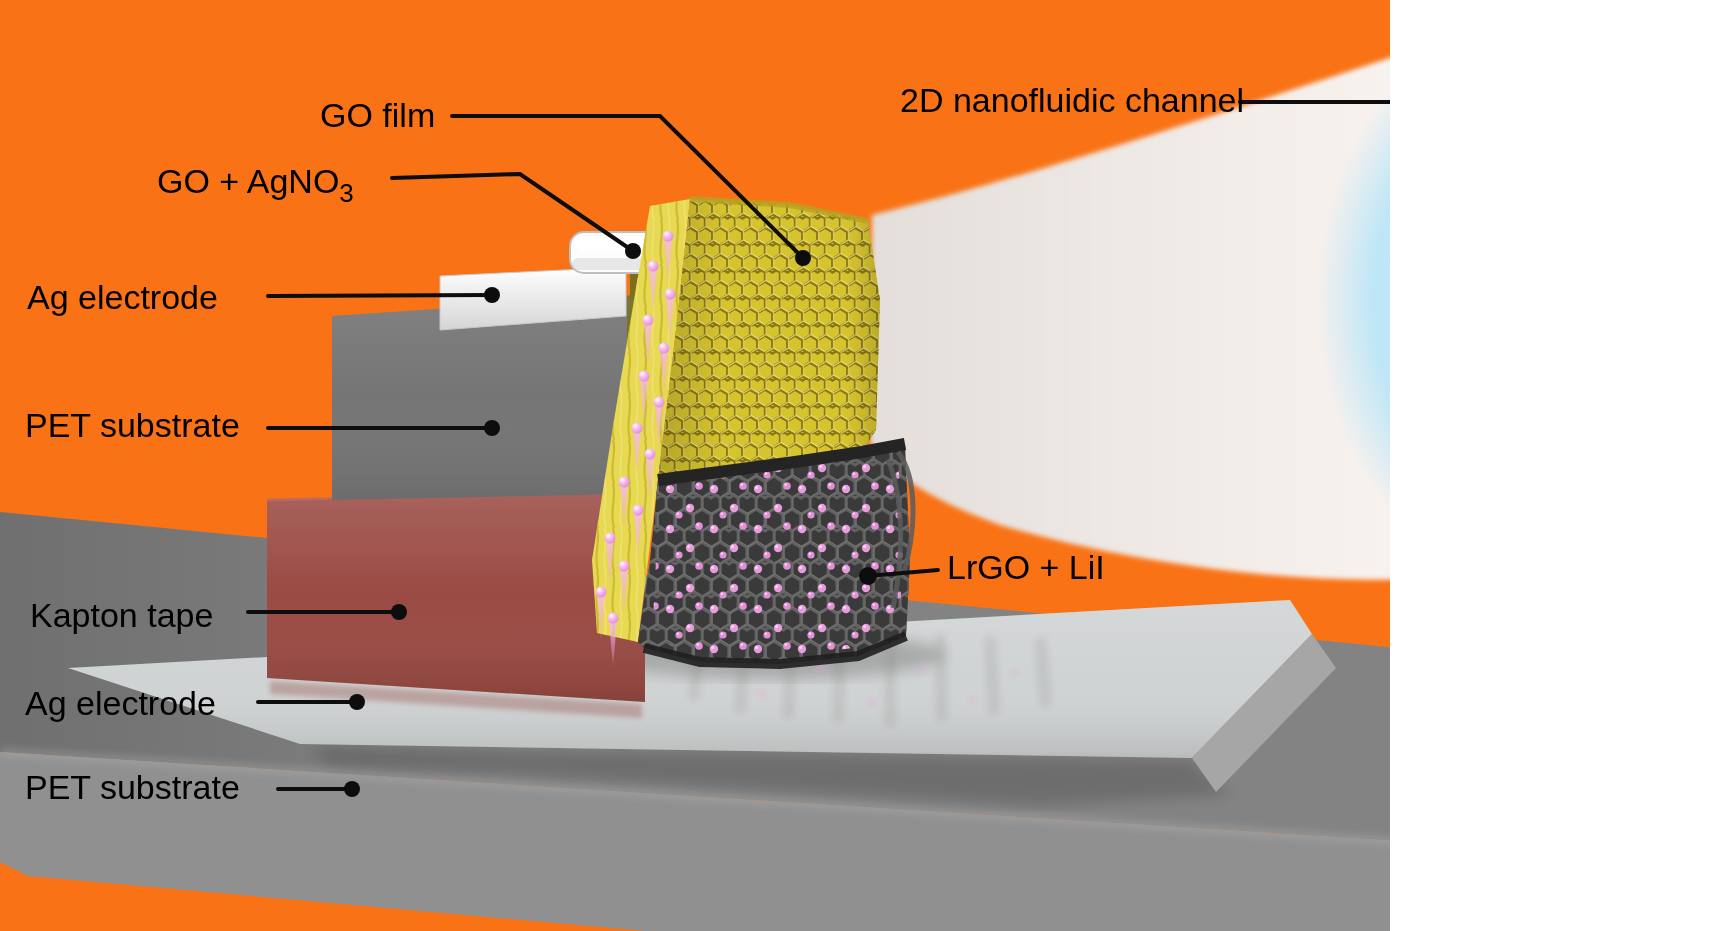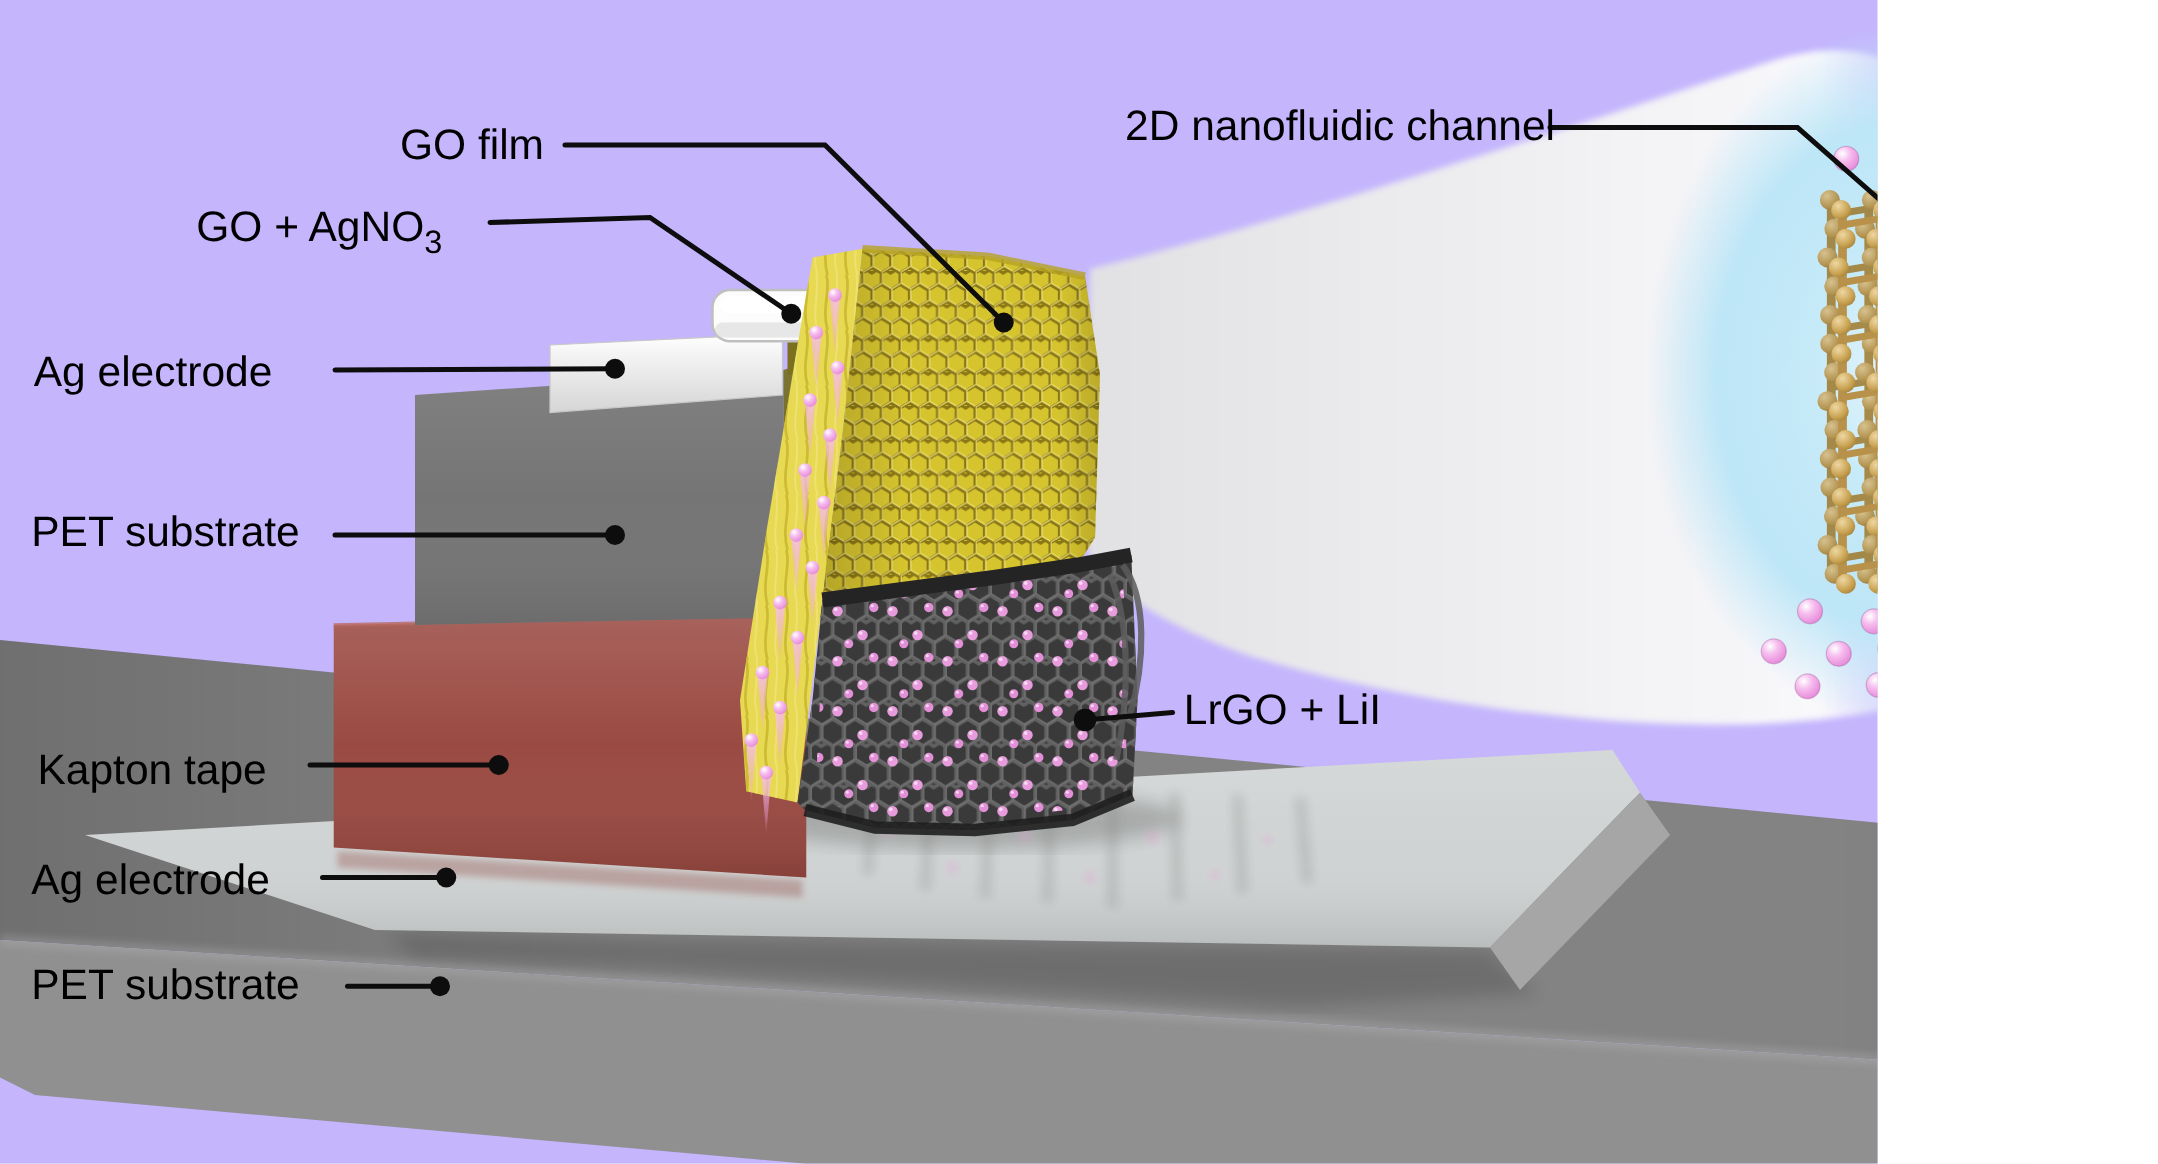--- a/index.html
+++ b/index.html
@@ -1,16 +1,16 @@
 <!DOCTYPE html>
 <html><head>
 <meta charset="utf-8">
 <style>
   html,body{margin:0;padding:0;background:#ffffff;}
-  .stage{width:1502px;height:931px;position:relative;background:#c4b5fd;overflow:hidden;
+  .stage{width:1390px;height:931px;position:relative;background:#f97316;overflow:hidden;
          font-family:"Liberation Sans", sans-serif;}
   svg{display:block}
   text{font-family:"Liberation Sans","DejaVu Sans",sans-serif;fill:#000;}
   .lbl{font-size:34px;}
   .leader{stroke:#0d0d0d;stroke-width:4;fill:none;stroke-linecap:round;}
   .dot{fill:#0d0d0d;}
 </style>
 </head>
 <body>
 

